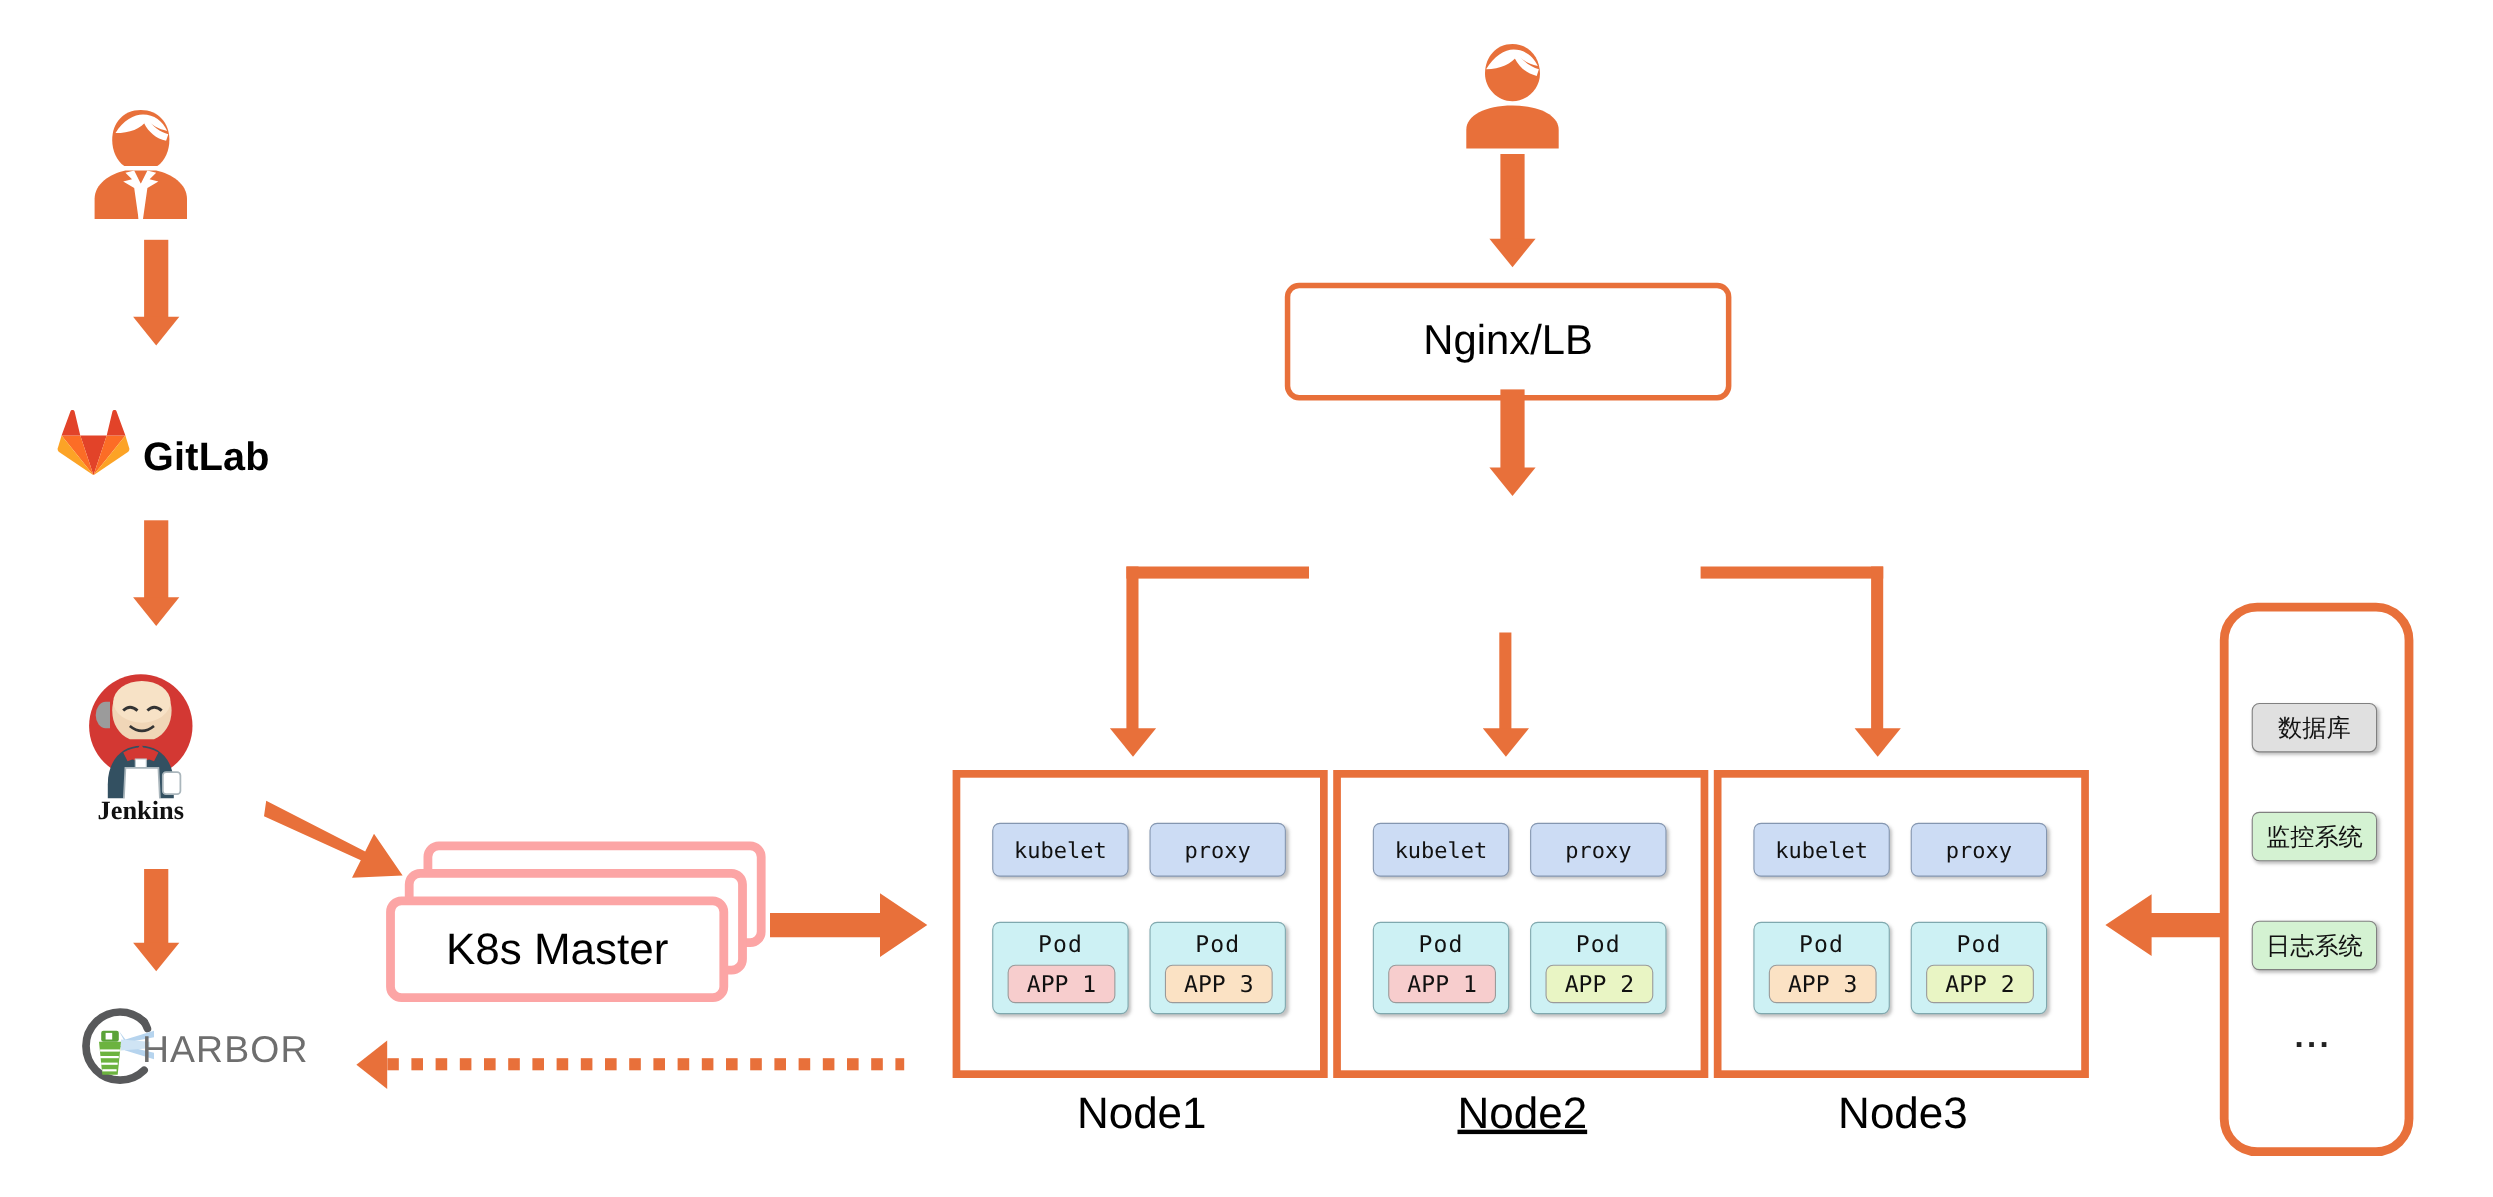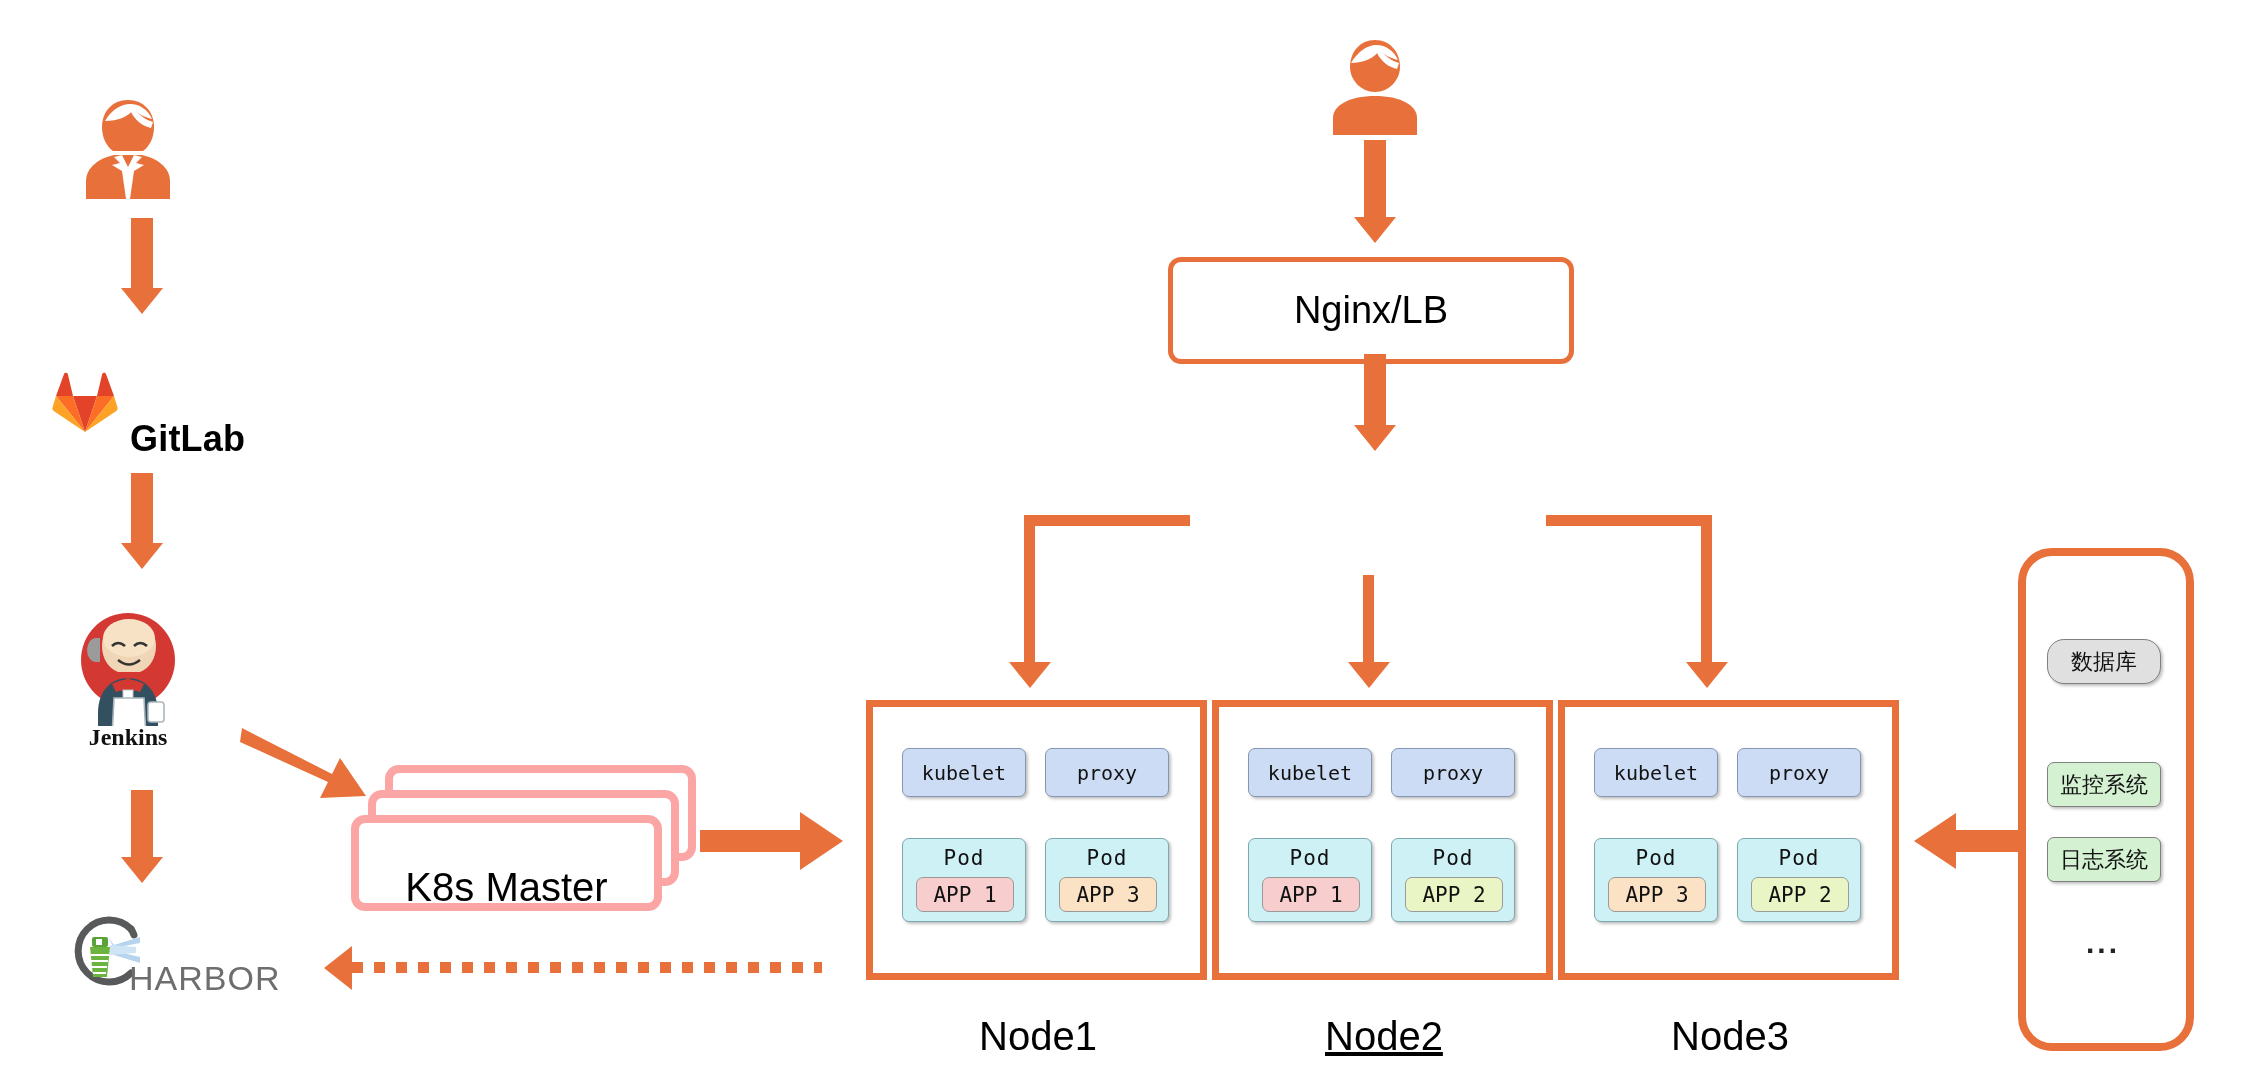--- a/index.html
+++ b/index.html
@@ -2,21 +2,21 @@
 <html><head>
 <meta charset="utf-8">
 <style>
   html,body{margin:0;padding:0;background:#ffffff;}
   body{width:2266px;height:1088px;position:relative;overflow:hidden;
        font-family:"Liberation Sans","DejaVu Sans",sans-serif;}
   #stage{position:absolute;left:0;top:0;width:2266px;height:1088px;}
   .abs{position:absolute;}
 
   
-  .lbl{position:absolute;color:#000;white-space:nowrap;margin-top:24px;}
+  .lbl{position:absolute;color:#000;white-space:nowrap;}
   .lbl-gitlab{font-size:36px;font-weight:bold;letter-spacing:.2px;}
   .lbl-harbor{font-size:34px;color:#6e6e6e;letter-spacing:1px;}
   .lbl-k8s{font-size:40px;}
   .lbl-nginx{font-size:38px;}
   .lbl-service{font-size:38px;}
   .lbl-node{font-size:40px;}
 
   
   .bar{position:absolute;background:#e8703a;}
   .tri-down{position:absolute;width:0;height:0;border-left:21px solid transparent;
@@ -242,19 +242,19 @@
   </div>
   <div class="lbl lbl-node" style="left:1671px;top:990px;">Node3</div>
 
   <div class="abs" style="left:1912px;top:812px;">
     <svg width="140" height="58" viewBox="0 0 140 58">
       <path d="M140 18 L44 18 L44 1 L2 29 L44 57 L44 40 L140 40 Z" fill="#e8703a"></path>
     </svg>
   </div>
 
   <div class="side-panel" style="left:2018px;top:548px;width:160px;height:487px;">
-    <div class="sp-item" style="left:21px;top:83px;width:112px;height:43px;background:#e0e0e0;border-radius:17px;">数据库</div>
-    <div class="sp-item" style="left:21px;top:182px;width:112px;height:43px;background:#d4f2d2;margin-top:24px;">监控系统</div>
+    <div class="sp-item" style="left:21px;top:83px;width:112px;height:43px;background:#e0e0e0;">数据库</div>
+    <div class="sp-item" style="left:21px;top:182px;width:112px;height:43px;background:#d4f2d2;">监控系统</div>
     <div class="sp-item" style="left:21px;top:281px;width:112px;height:43px;background:#d4f2d2;">日志系统</div>
     <div class="sp-dots" style="left:21px;top:370px;width:112px;">...</div>
   </div>
 
 </div>
 
 </body></html>

